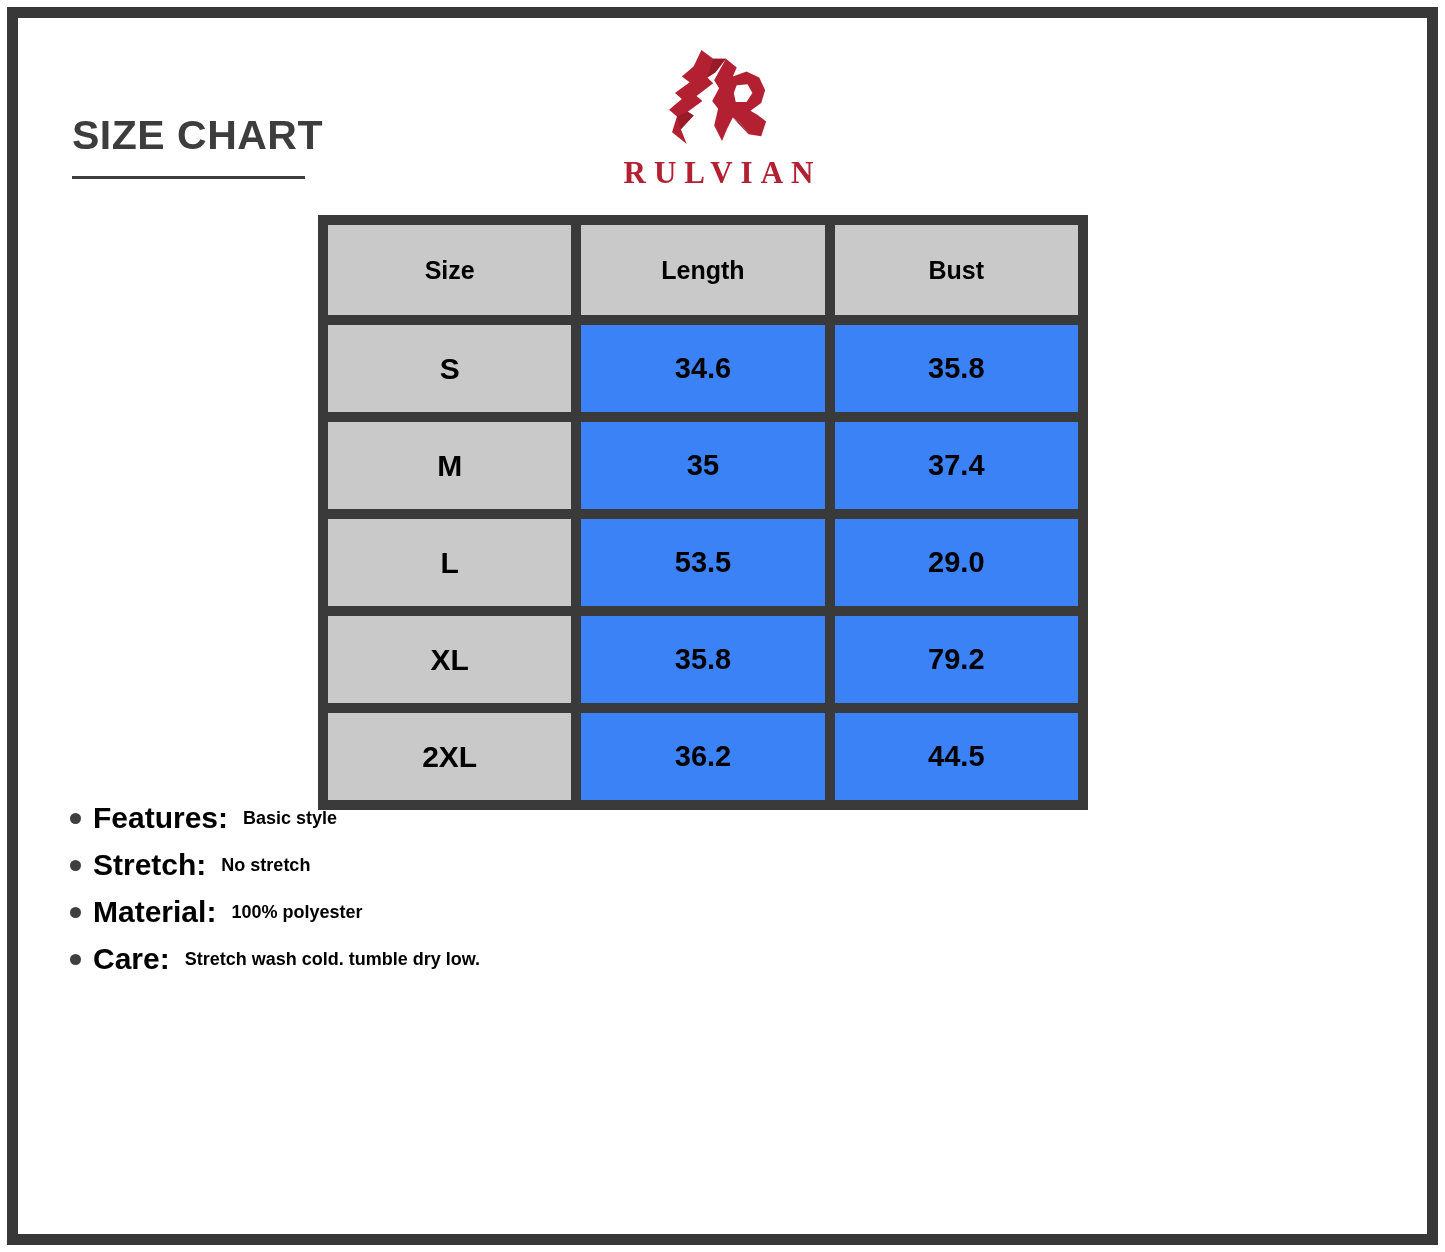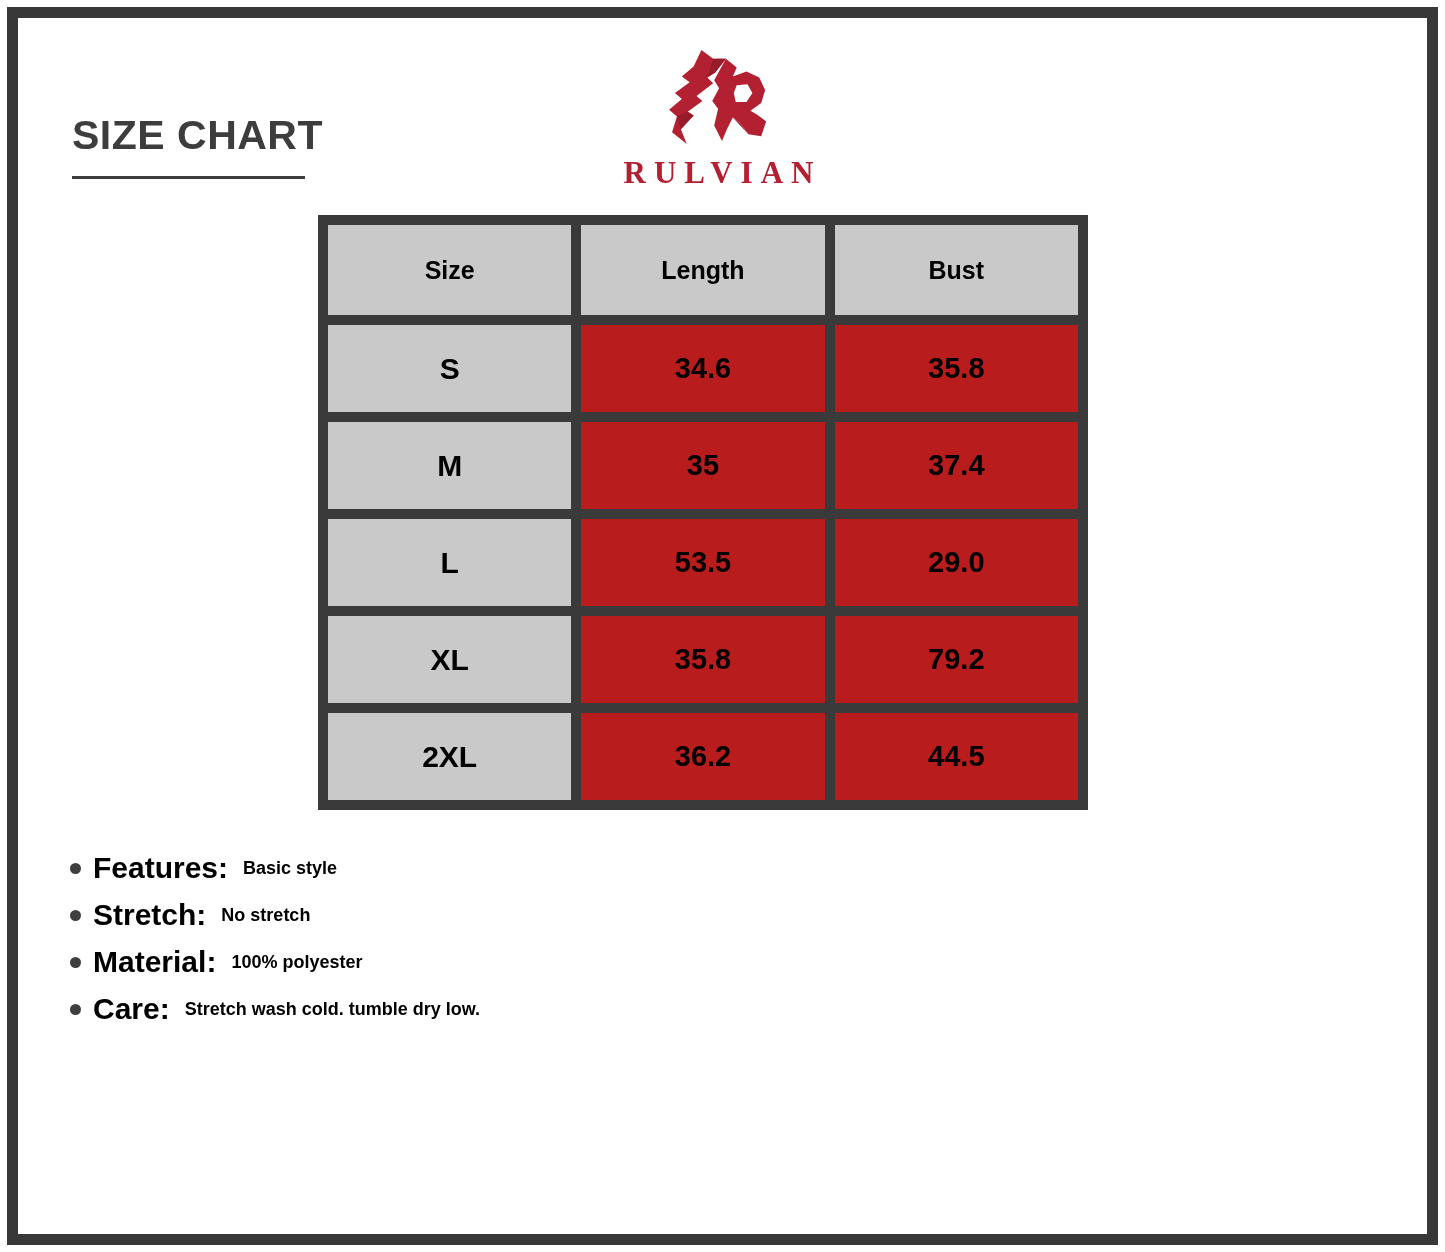--- a/index.html
+++ b/index.html
@@ -63,28 +63,28 @@
     color: #000000;
     padding: 0;
   }
   .size-table th {
     background: #c9c9c9;
     height: 90px;
     font-size: 25px;
     font-weight: bold;
   }
   .size-table td {
-    background: #b91c1c;
+    background: #3b82f6;
     height: 87px;
     font-size: 29px;
     font-weight: bold;
   }
   .size-table td.size-cell { background: #c9c9c9; font-size: 30px; }
   
-  .details { position: absolute; left: 70px; top: 851px; }
+  .details { position: absolute; left: 70px; top: 801px; }
   .detail-row {
     display: flex;
     align-items: center;
     margin-bottom: 13px;
     line-height: 34px;
   }
   .bullet {
     width: 11px; height: 11px;
     border-radius: 50%;
     background: #3f3f3f;

